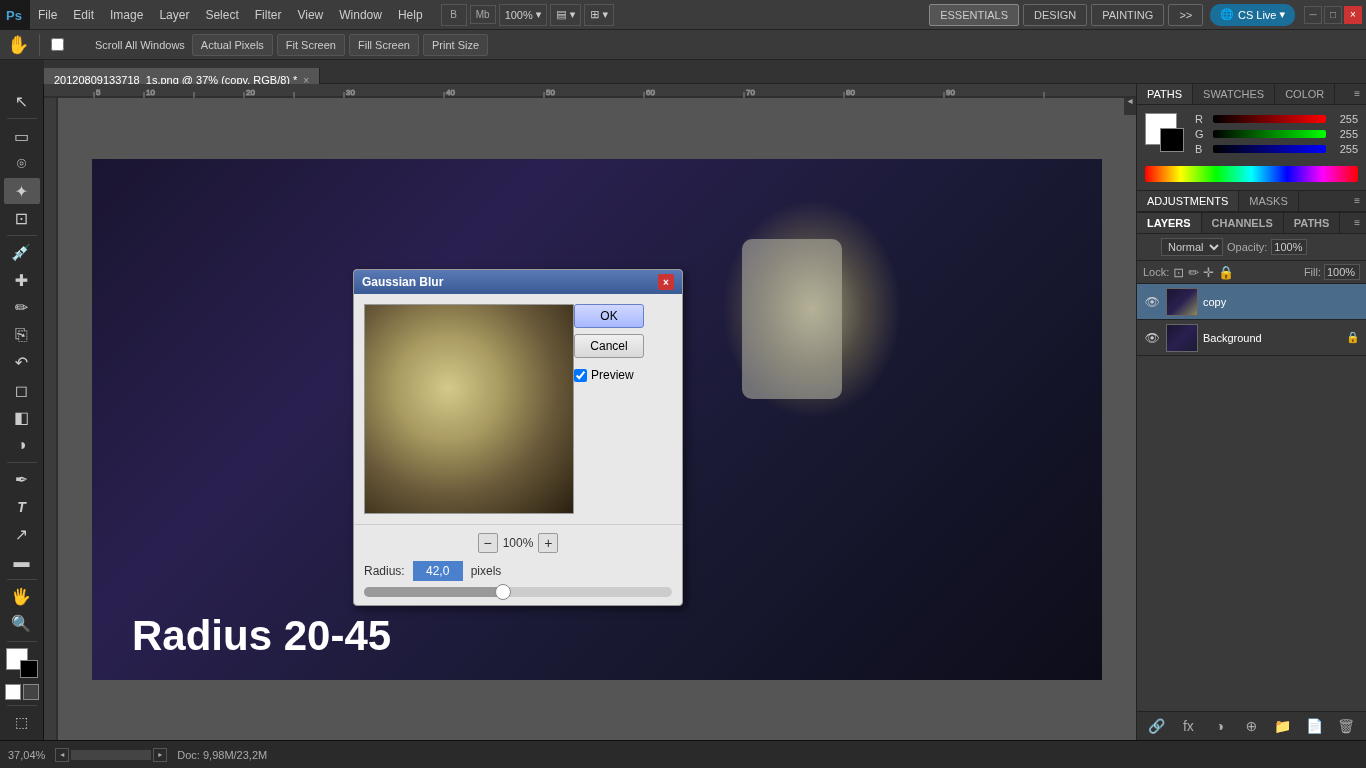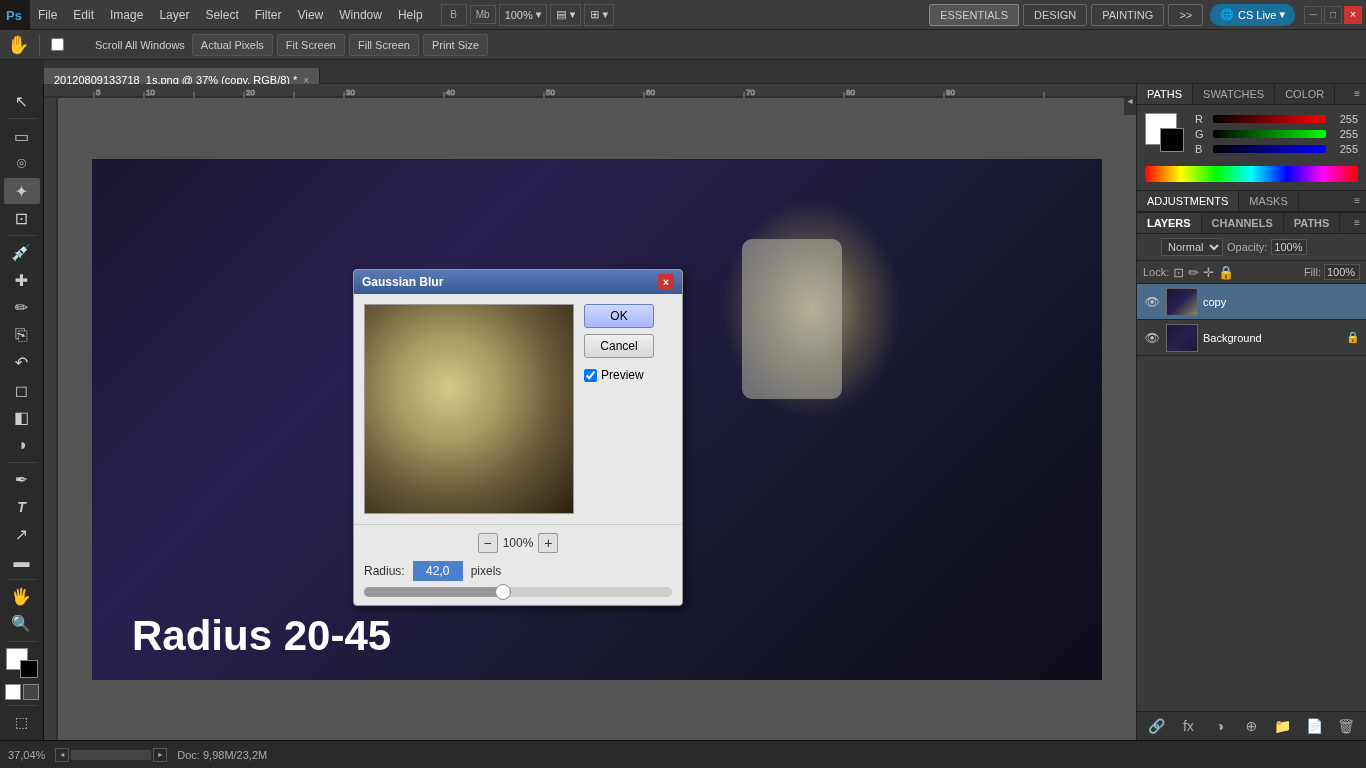--- a/index.html
+++ b/index.html
@@ -150,21 +150,21 @@
     #dialog-titlebar {
       background: linear-gradient(to bottom, #5a7ab5, #3a5a95);
       height: 24px; display: flex; align-items: center; padding: 0 8px;
       border-radius: 3px 3px 0 0; cursor: move; justify-content: space-between;
     }
     #dialog-title { color: white; font-size: 12px; font-weight: bold; }
     #dialog-close {
       width: 16px; height: 16px; background: #cc3333; border-radius: 2px;
       display: flex; align-items: center; justify-content: center; cursor: pointer; color: white; font-size: 10px; font-weight: bold;
     }
-    #dialog-body { padding: 10px; display: flex; gap: 10px; }
+    #dialog-body { padding: 10px; display: flex; }
     #preview-area {
       width: 210px; height: 210px; background: #888; border: 1px solid #999; flex-shrink: 0; overflow: hidden;
     }
     #preview-canvas {
       width: 100%; height: 100%;
       background: radial-gradient(ellipse at 40% 40%, #d4c88a 0%, #a89a60 30%, #6a5a3a 60%, #2a2010 100%);
     }
     #dialog-buttons { display: flex; flex-direction: column; gap: 6px; }
     .dialog-btn {
       width: 70px; height: 24px; display: flex; align-items: center; justify-content: center;

